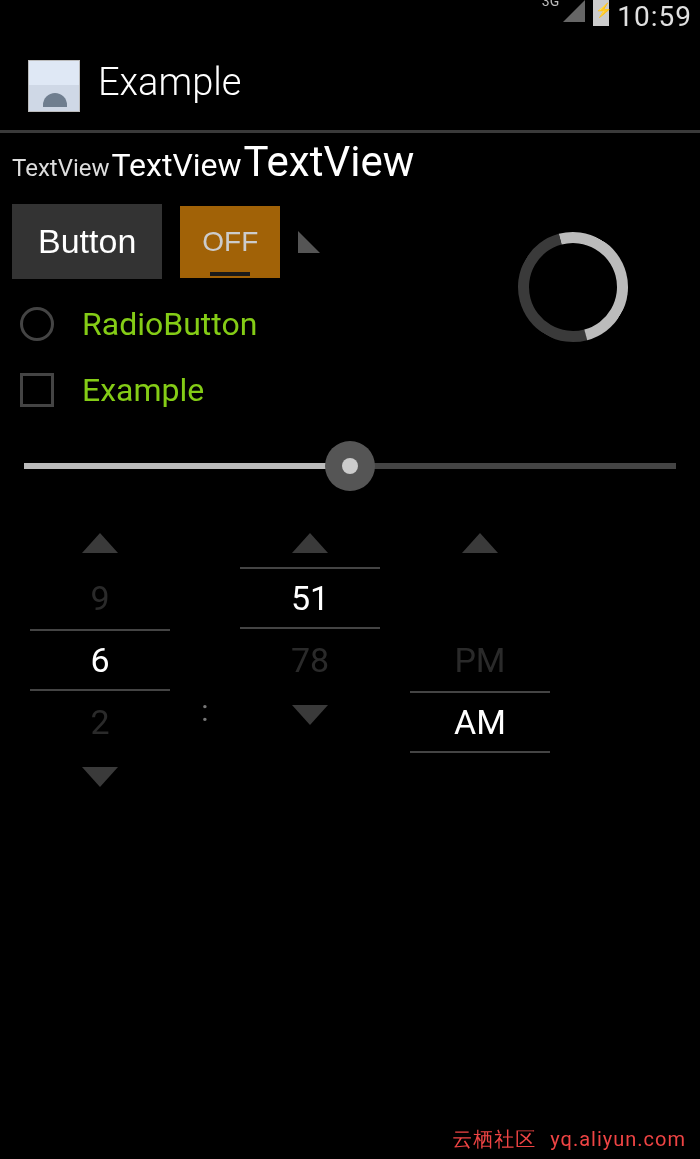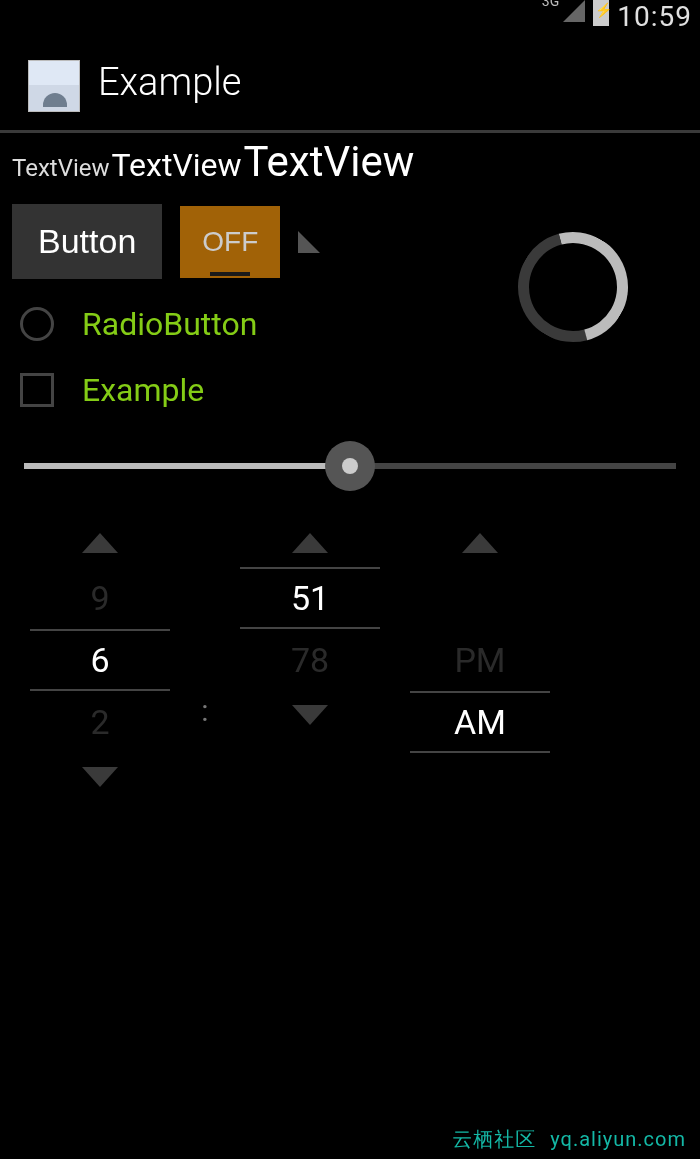--- a/index.html
+++ b/index.html
@@ -209,21 +209,21 @@
       font-size: 30px;
       color: #777;
       padding-top: 100px;
       width: 10px;
     }
     
     .watermark {
       position: absolute;
       bottom: 6px; right: 14px;
       font-size: 20px;
-      color: #14b8a6;
+      color: #ef4444;
       letter-spacing: 1px;
     }
     .watermark .lbl { margin-right: 8px; }
   </style>
 </head>
 <body>
 
 <div class="status-bar">
   <span class="status-3g">3G</span>
   <span class="status-signal"></span>

